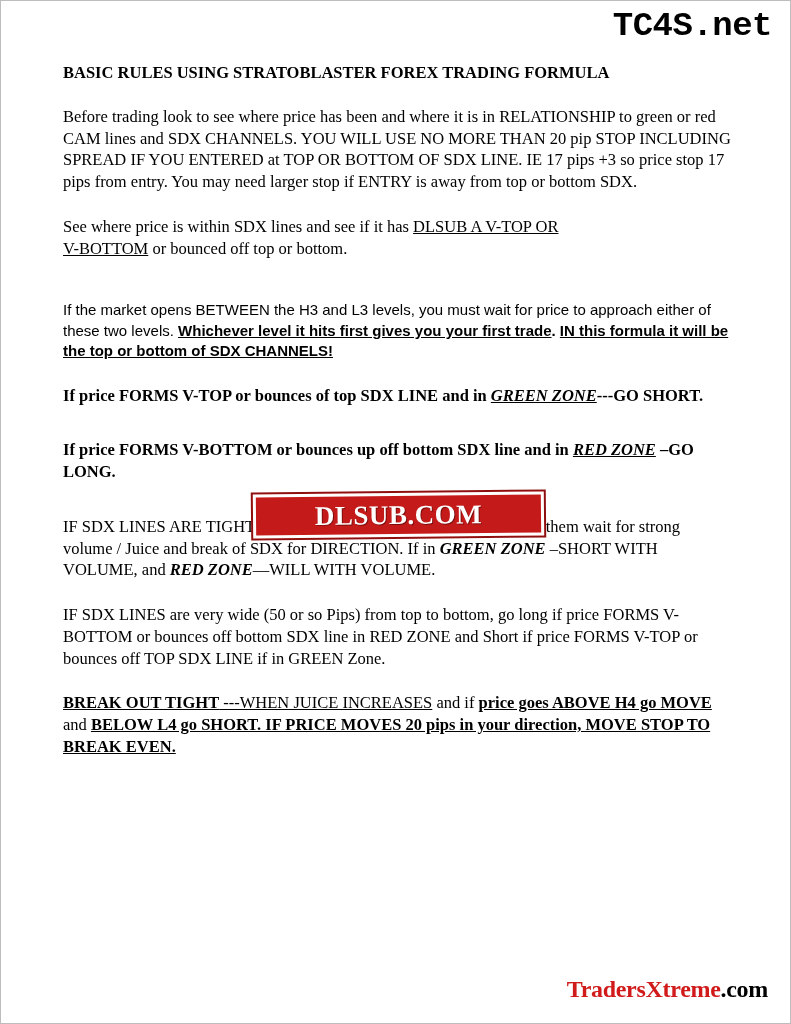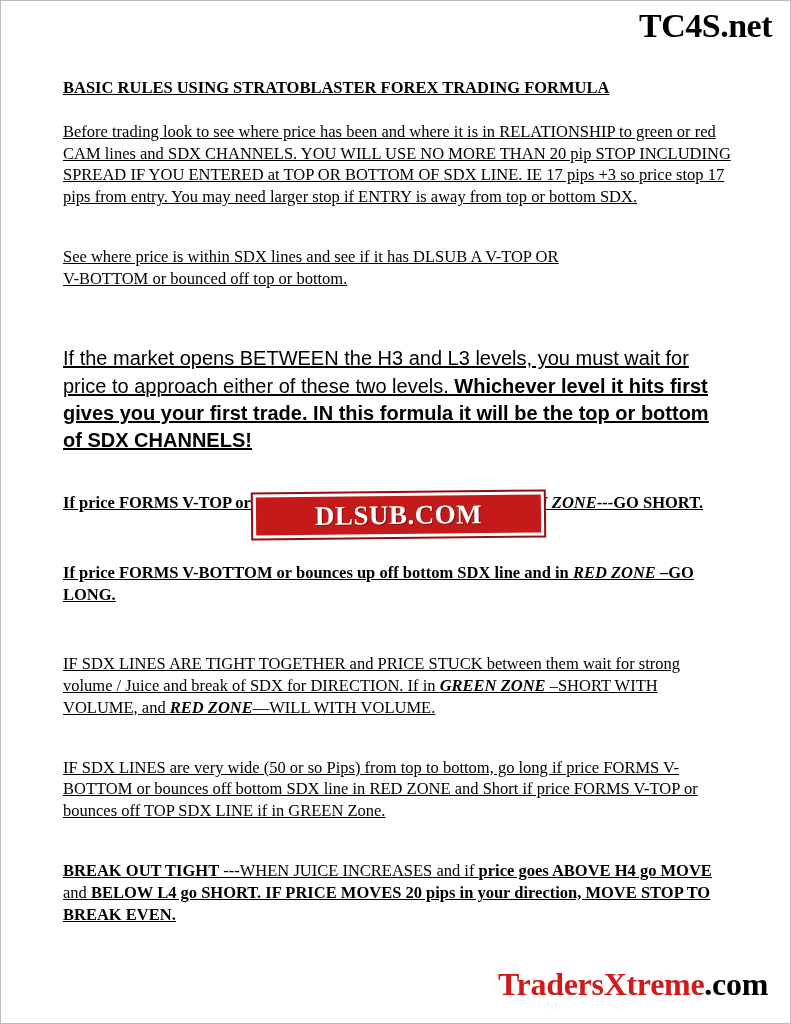--- a/index.html
+++ b/index.html
@@ -21,61 +21,60 @@
     width: 791px;
     height: 1024px;
     border: 1px solid #bdbdbd;
     box-sizing: border-box;
     background: #ffffff;
   }
   .watermark-top {
     position: absolute;
     right: 18px;
     top: 6px;
-    font-family: Liberation Serif, serif;
+    font-family: Liberation Mono, monospace;
     font-weight: bold;
     font-size: 34px;
     color: #000000;
     letter-spacing: -0.5px;
   }
   .watermark-bottom {
     position: absolute;
     right: 22px;
     bottom: 20px;
     font-family: "Liberation Serif", serif;
     font-weight: bold;
-    font-size: 32px;
+    font-size: 24px;
     color: #d11a1a;
     letter-spacing: -0.3px;
   }
   .watermark-bottom .dotcom { color: #000000; }
 
   .content {
     position: absolute;
     left: 62px;
     top: 60px;
     width: 668px;
   }
   p {
-    margin: 16px 0 14px 0;
+    margin: 1px 0 14px 0;
     font-size: 16.5px;
     line-height: 1.32;
-    text-decoration: underline;
   }
   .title {
     font-weight: bold;
     font-size: 16.5px;
     margin-bottom: 22px;
   }
   .u { text-decoration: underline; }
   .b { font-weight: bold; }
   .i { font-style: italic; }
   .sans {
     font-family: "Liberation Sans", sans-serif;
-    font-size: 20px;
+    font-size: 15px;
     line-height: 1.36;
   }
   .gap-sm { height: 8px; }
   .gap-md { height: 18px; }
   .gap-lg { height: 26px; }
 
   .stamp {
     position: absolute;
     left: 252px;
     top: 492px;

